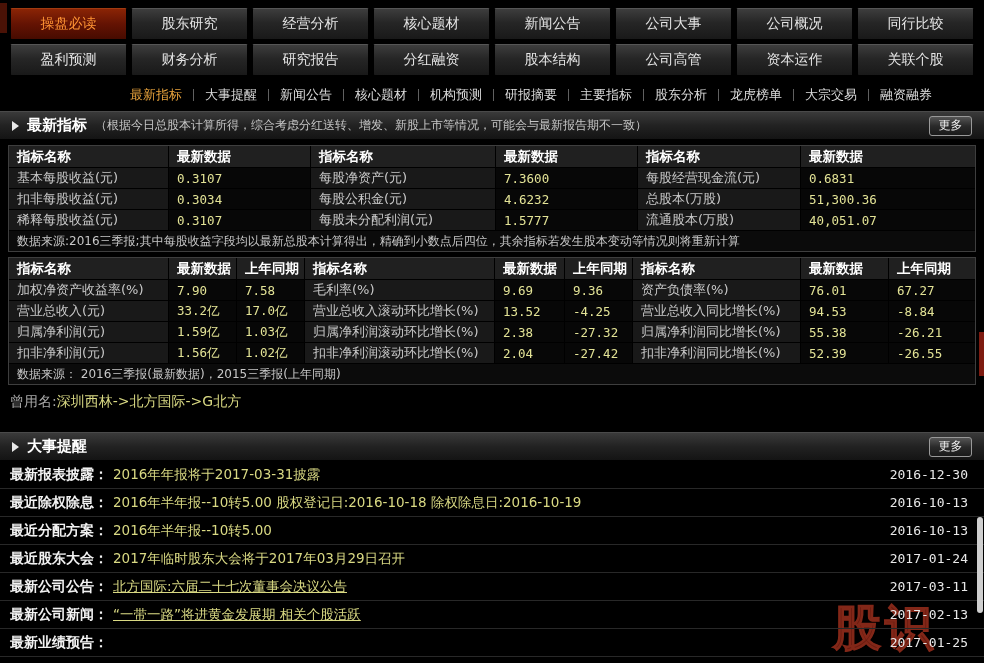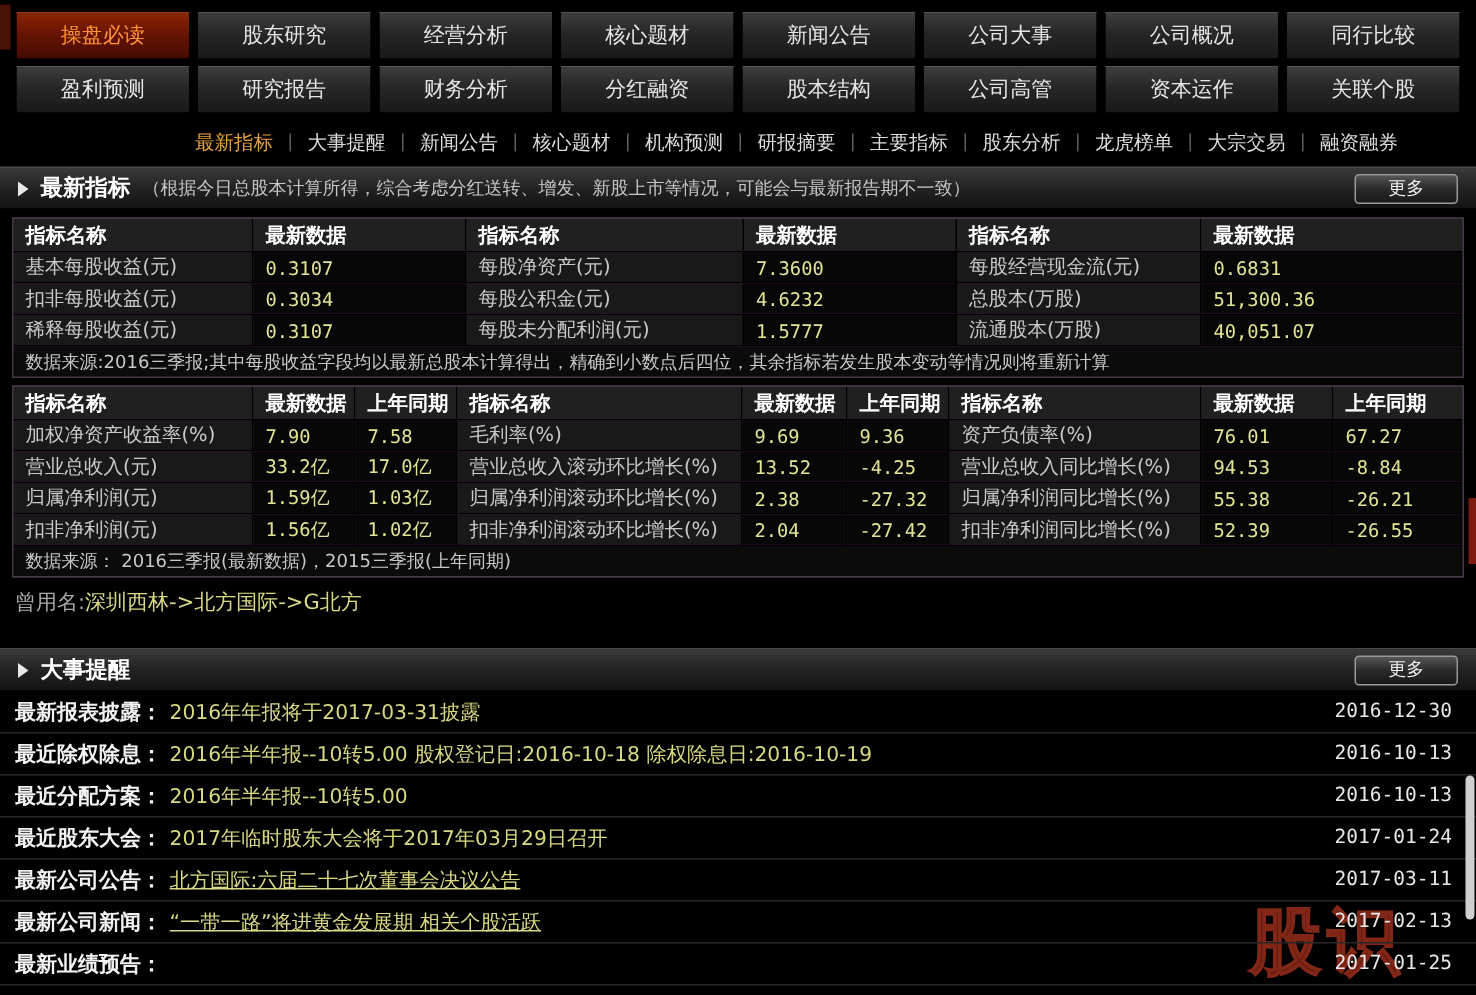--- a/index.html
+++ b/index.html
@@ -23,21 +23,21 @@
   .sn-sep { width:1px; height:12px; background:#606060; margin:0 11px; }
 
   
   .sechead { height:29px; margin-top:5px; display:flex; align-items:center; padding:0 12px;
              background:linear-gradient(#3a3a3a,#222 50%,#141414);
              border-top:1px solid #4a4a4a; border-bottom:1px solid #000; }
   .arrow { width:0; height:0; border-left:7px solid #e8e8e8;
            border-top:5px solid transparent; border-bottom:5px solid transparent; margin-right:8px; }
   .sec-title { font-size:15px; font-weight:bold; color:#fff; }
   .sec-note { font-size:12px; color:#c6c6c6; margin-left:8px; }
-  .more-btn { margin-left:auto; width:69px; height:20px; display:flex; align-items:center; justify-content:center;
+  .more-btn { margin-left:auto; width:43px; height:20px; display:flex; align-items:center; justify-content:center;
               font-size:12px; color:#f0f0f0; cursor:pointer; border-radius:3px;
               background:linear-gradient(#555,#2a2a2a 50%,#1a1a1a); border:1px solid #999; }
 
   
   .panel { margin:5px 8px 0 8px; border:1px solid #3e3e3e; background:#701a75; }
   .trow { display:flex; height:21px; border-bottom:1px solid #000; }
   .trow.head { height:22px; }
   .cell { display:flex; align-items:center; padding-left:8px; border-right:1px solid #000; overflow:hidden; white-space:nowrap; }
   .th  { background:#202020; color:#fff; font-weight:bold; font-size:13.5px; }
   .lab { background:#191919; color:#c9c9c9; font-size:13px; }
@@ -83,22 +83,22 @@
     <div class="nav-btn">股东研究</div>
     <div class="nav-btn">经营分析</div>
     <div class="nav-btn">核心题材</div>
     <div class="nav-btn">新闻公告</div>
     <div class="nav-btn">公司大事</div>
     <div class="nav-btn">公司概况</div>
     <div class="nav-btn">同行比较</div>
   </div>
   <div class="nav-row">
     <div class="nav-btn">盈利预测</div>
+    <div class="nav-btn">财务分析</div>
     <div class="nav-btn">研究报告</div>
-    <div class="nav-btn">财务分析</div>
     <div class="nav-btn">分红融资</div>
     <div class="nav-btn">股本结构</div>
     <div class="nav-btn">公司高管</div>
     <div class="nav-btn">资本运作</div>
     <div class="nav-btn">关联个股</div>
   </div>
 </div>
 
 <div class="subnav">
   <span class="sn-item active">最新指标</span>

